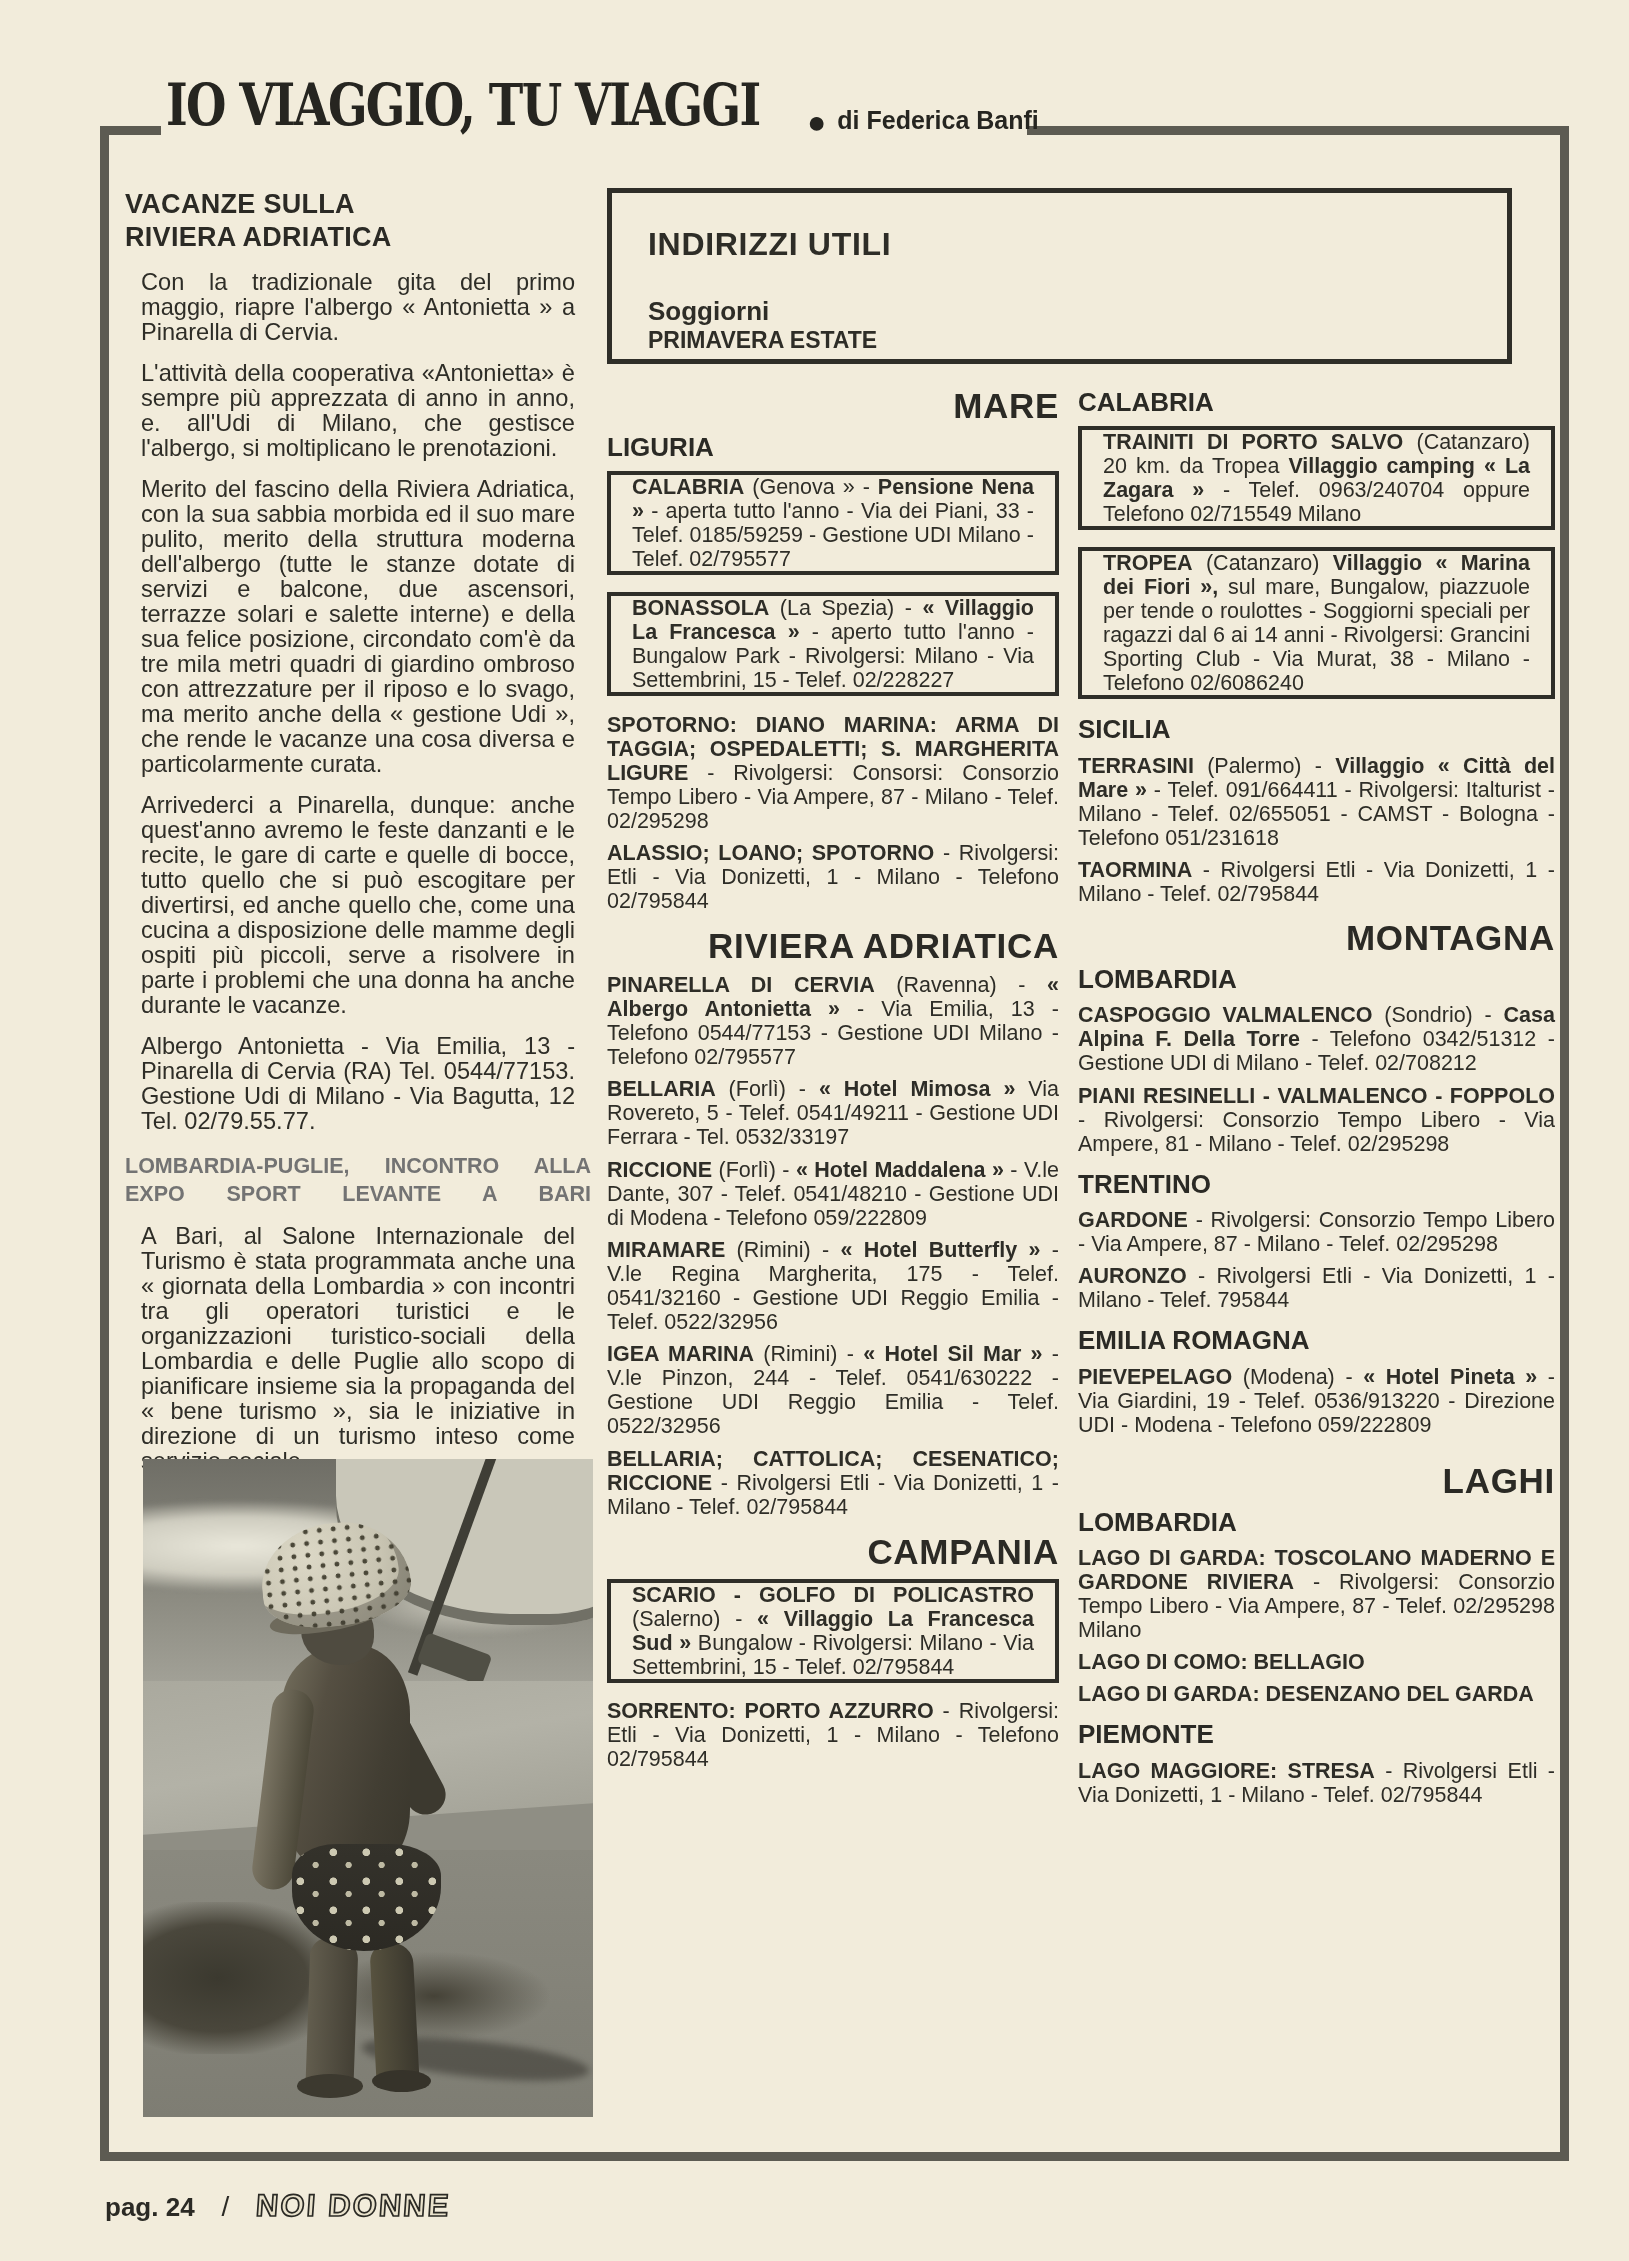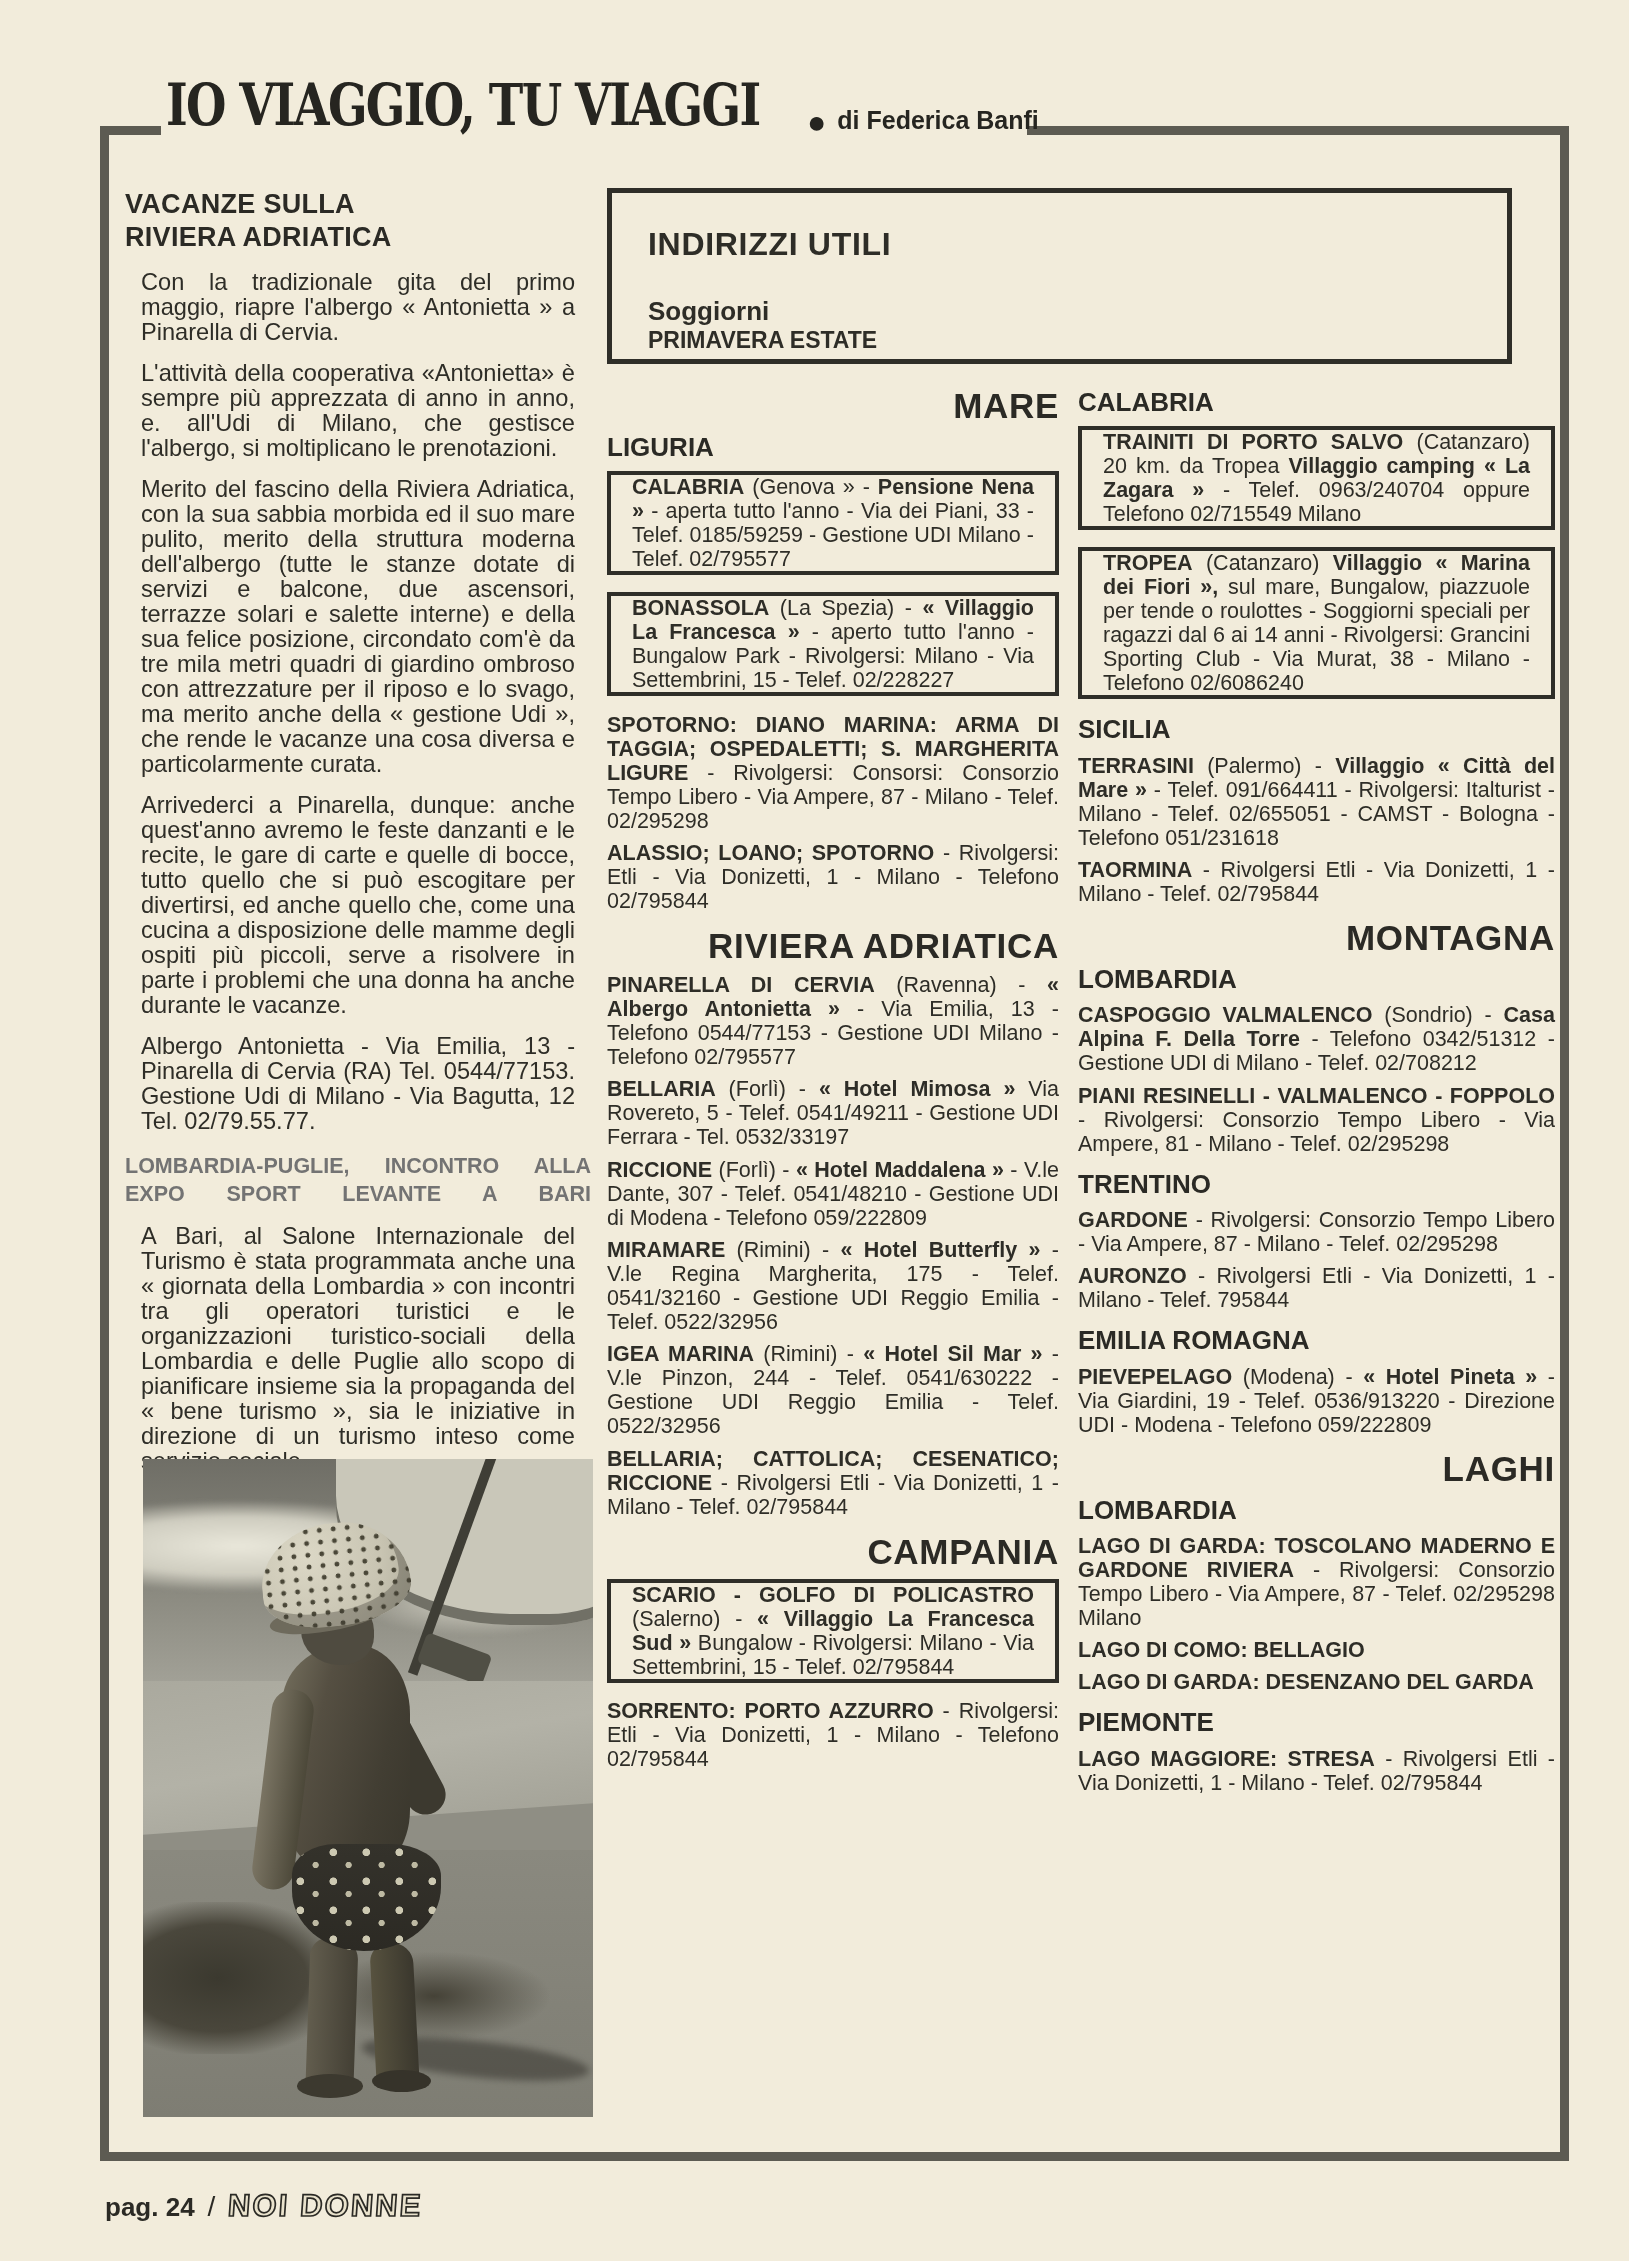--- a/index.html
+++ b/index.html
@@ -88,21 +88,21 @@
     background-size:33px 29px,33px 29px,100% 100%;
     border-radius:30% 34% 52% 48% / 28% 30% 60% 56%;}
   .ph-leg1{left:165px;top:479px;width:48px;height:151px;
     background:linear-gradient(90deg,#625d4e,#433f34);border-radius:18px 21px 8.3px 8.3px;transform:rotate(2deg);}
   .ph-leg2{left:230px;top:484px;width:43px;height:142px;
     background:linear-gradient(90deg,#57523f,#3a372d);border-radius:18px 21px 8.3px 8.3px;transform:rotate(-3deg);}
   .ph-foot1{left:154px;top:615px;width:66px;height:23.6px;background:#3c392f;border-radius:50%;}
   .ph-foot2{left:229px;top:611px;width:59px;height:22px;background:#36332a;border-radius:50%;}
 
   
-  .footer{position:absolute;left:105px;top:2188px;display:flex;align-items:baseline;gap:13px;}
+  .footer{position:absolute;left:105px;top:2188px;display:flex;align-items:baseline;gap:27px;}
   .footer .pg{font-size:26px;font-weight:bold;color:#2b2a25;}
   .footer .sep{font-size:28px;color:#2b2a25;}
   .footer .logo{font-size:31px;font-weight:bold;letter-spacing:2.1px;color:#e9e2cc;
     -webkit-text-stroke:1.7px #2b2a25;transform:skewX(-4deg);}
 </style>
 </head>
 <body>
 
 <div class="frame"></div>
 <div class="frame-cover"></div>
@@ -173,21 +173,21 @@
   <div class="h-big">MONTAGNA</div>
   <div class="h-sub">LOMBARDIA</div>
   <p class="entry"><span class="b">CASPOGGIO VALMALENCO</span><span> (Sondrio) - </span><span class="b">Casa Alpina F. Della Torre</span><span> - Telefono 0342/51312 - Gestione UDI di Milano - Telef. 02/708212</span></p>
   <p class="entry" style="margin-bottom:14px;"><span class="b">PIANI RESINELLI - VALMALENCO - FOPPOLO</span><span> - Rivolgersi: Consorzio Tempo Libero - Via Ampere, 81 - Milano - Telef. 02/295298</span></p>
 
   <div class="h-sub">TRENTINO</div>
   <p class="entry"><span class="b">GARDONE</span><span> - Rivolgersi: Consorzio Tempo Libero - Via Ampere, 87 - Milano - Telef. 02/295298</span></p>
   <p class="entry" style="margin-bottom:14px;"><span class="b">AURONZO</span><span> - Rivolgersi Etli - Via Donizetti, 1 - Milano - Telef. 795844</span></p>
 
   <div class="h-sub">EMILIA ROMAGNA</div>
-  <p class="entry" style="margin-bottom:14px;"><span class="b">PIEVEPELAGO</span><span> (Modena) - </span><span class="b">« Hotel Pineta »</span><span> - Via Giardini, 19 - Telef. 0536/913220 - Direzione UDI - Modena - Telefono 059/222809</span></p>
+  <p class="entry" style="margin-bottom:26px;"><span class="b">PIEVEPELAGO</span><span> (Modena) - </span><span class="b">« Hotel Pineta »</span><span> - Via Giardini, 19 - Telef. 0536/913220 - Direzione UDI - Modena - Telefono 059/222809</span></p>
 
   <div class="h-big">LAGHI</div>
   <div class="h-sub">LOMBARDIA</div>
   <p class="entry"><span class="b">LAGO DI GARDA: TOSCOLANO MADERNO E GARDONE RIVIERA</span><span> - Rivolgersi: Consorzio Tempo Libero - Via Ampere, 87 - Telef. 02/295298 Milano</span></p>
   <p class="entry"><span class="b">LAGO DI COMO: BELLAGIO</span></p>
   <p class="entry" style="margin-bottom:14px;"><span class="b">LAGO DI GARDA: DESENZANO DEL GARDA</span></p>
 
   <div class="h-sub">PIEMONTE</div>
   <p class="entry"><span class="b">LAGO MAGGIORE: STRESA</span><span> - Rivolgersi Etli - Via Donizetti, 1 - Milano - Telef. 02/795844</span></p>
 </div>

